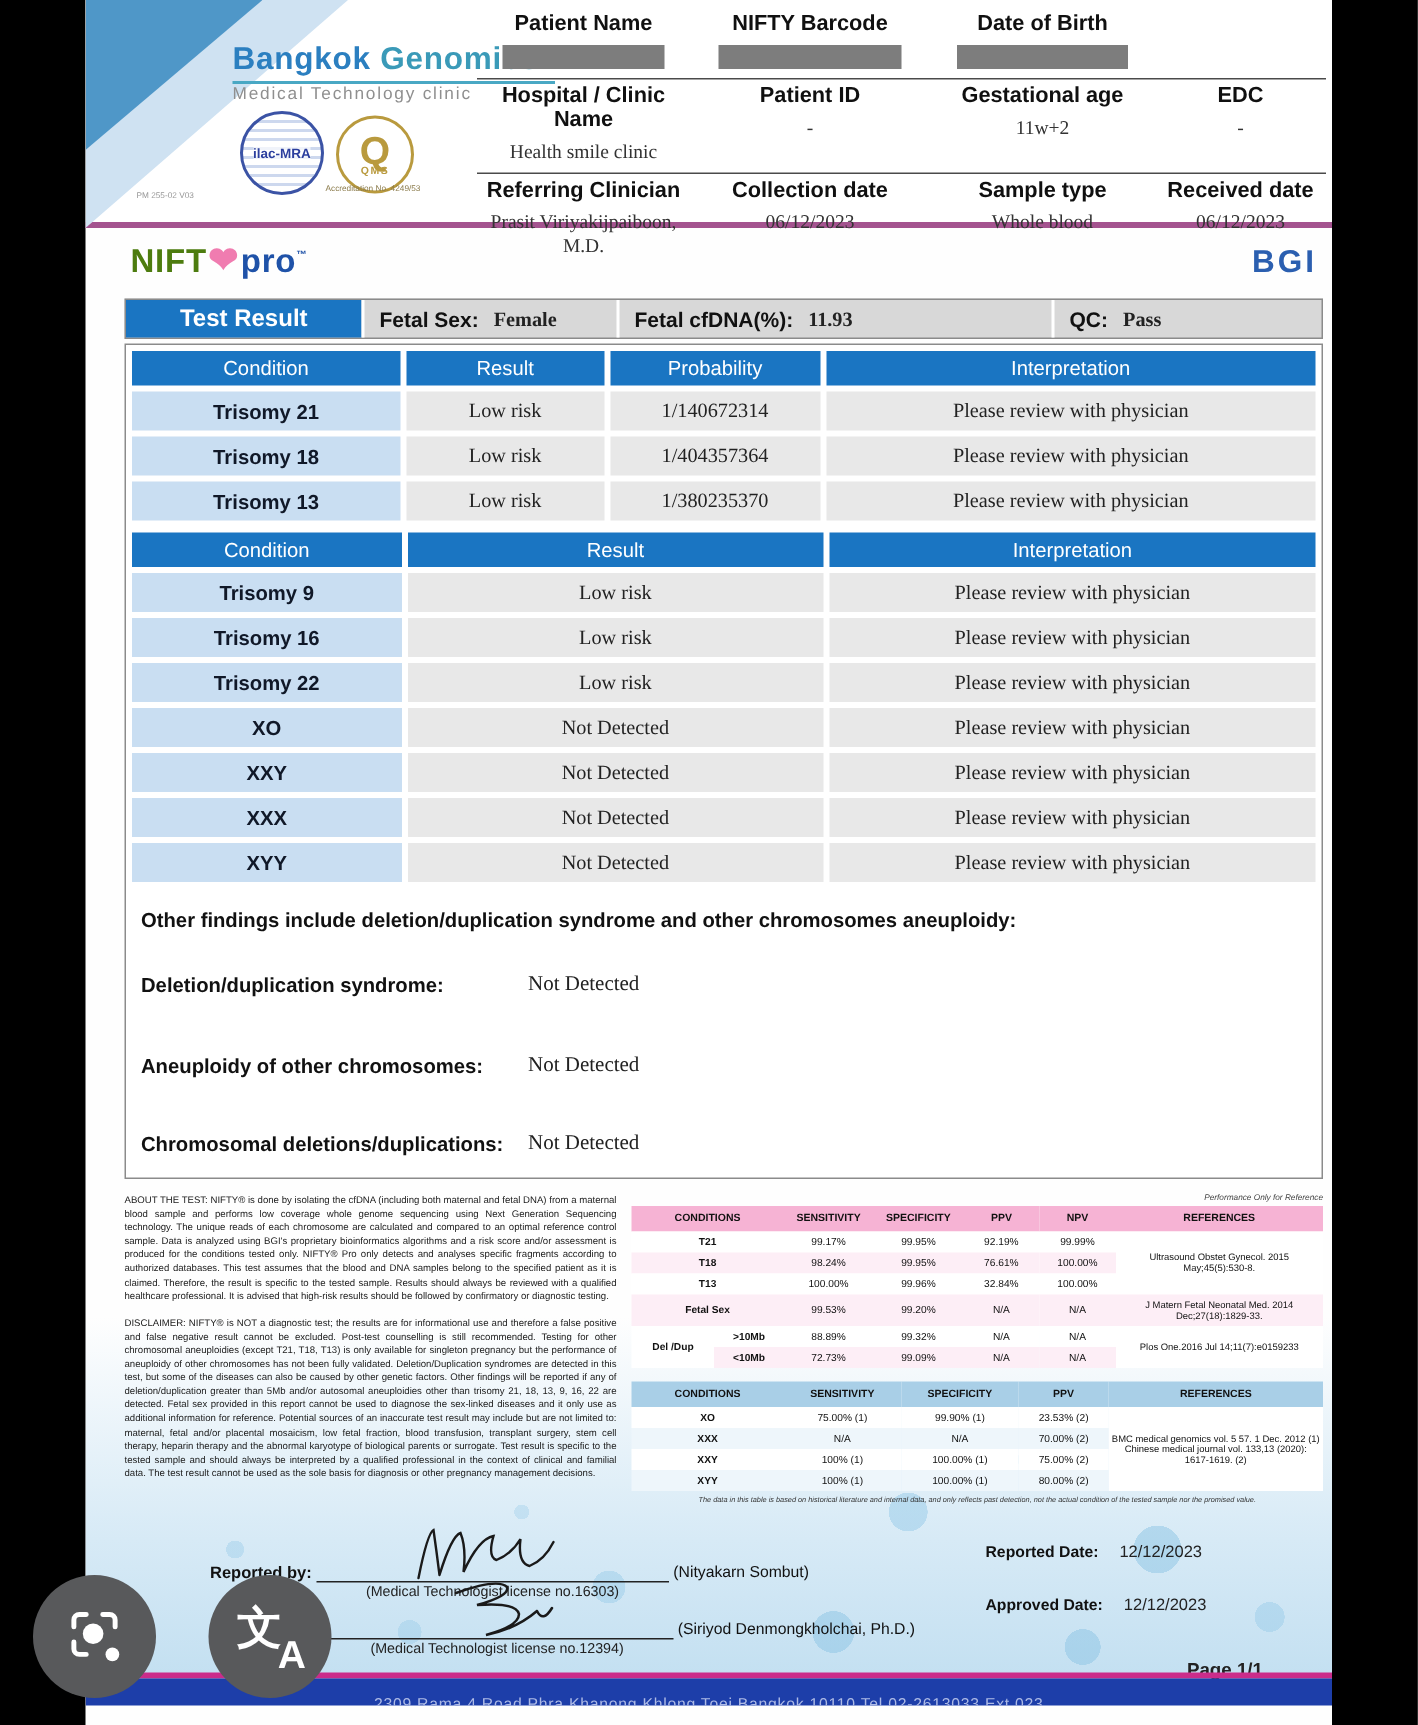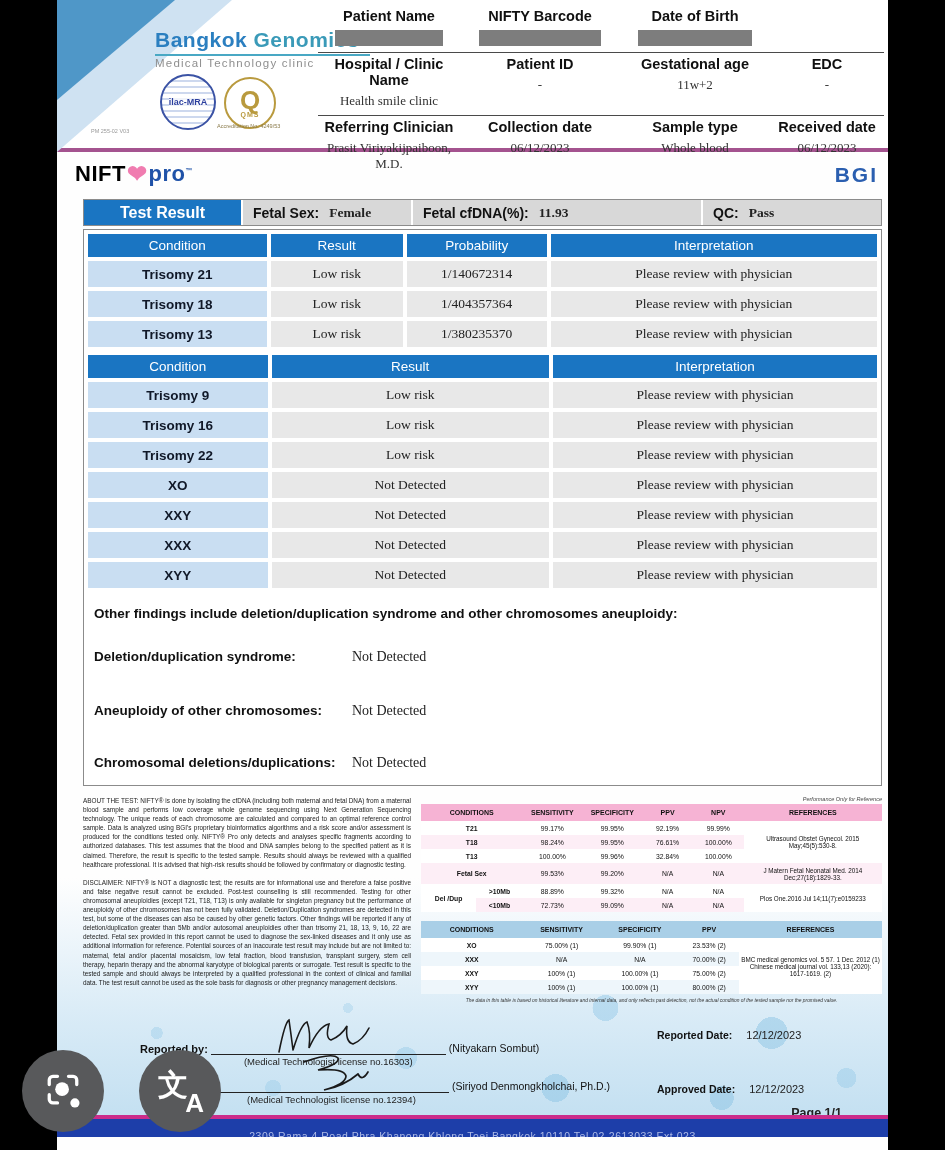--- a/index.html
+++ b/index.html
@@ -34,21 +34,21 @@
   .frow { display:grid; grid-template-columns:142px 160px 150px 114px; padding:3px 0 5px; }
   .frow.rule { border-bottom:1.5px solid #4a4a4a; }
   .fcell { text-align:center; }
   .flabel { font-size:14.5px; font-weight:bold; color:#101010; }
   .fvalue { font-family:"Liberation Serif", serif; font-size:13px; color:#333; margin-top:5px; min-height:17px; }
   .redbar { width:76%; height:16px; background:#7d7d7d; margin:6px auto 1px; }
 
   
   .brand-row { display:flex; justify-content:space-between; align-items:flex-start; margin:9px 10px 6px 18px; height:32px; }
   .nifty { font-weight:bold; font-size:22px; letter-spacing:.5px; display:flex; align-items:center; }
-  .nifty .n1 { color:#000000; }
+  .nifty .n1 { color:#4d7c0f;margin-left:12px; }
   .nifty .heart { color:#f07cb0; font-size:24px; line-height:20px; margin:0 1px; font-weight:bold; }
   .nifty .n2 { color:#1f52a8; text-transform:lowercase; }
   .nifty .tm { font-size:7px; color:#1f52a8; vertical-align:top; margin-top:-8px; }
   .bgi { font-weight:800; font-size:21px; color:#2b5fb0; letter-spacing:2px; margin-top:2px; }
 
   
   .summary { display:flex; height:27px; border:1px solid #8b8b8b; margin:0 6px 3px 26px; background:#d8d8d8; align-items:stretch; }
   .seg { display:flex; align-items:center; padding:0 10px; border-left:2px solid #fff; }
   .seg:first-child { border-left:none; }
   .seg-title { width:157px; background:#1a75c2; color:#fff; font-weight:bold; font-size:16px; justify-content:center; }
@@ -94,21 +94,21 @@
   
   .sig-area { position:relative; height:140px; margin-top:4px; z-index:1; }
   .sig-row { position:absolute; left:83px; display:flex; align-items:flex-end; }
   .sig-row.r1 { top:32px; } .sig-row.r2 { top:70px; }
   .sig-label { font-size:11px; font-weight:bold; color:#111; }
   .sig-linebox { width:235px; border-bottom:1.5px solid #222; position:relative; height:16px; margin:0 3px; }
   .sig-svg { position:absolute; left:60px; bottom:-2px; }
   .sig-license { position:absolute; top:17px; left:0; width:100%; text-align:center; font-size:9.5px; color:#222; }
   .sig-name { font-size:10.5px; color:#111; padding-bottom:1px; }
   .sig-date { position:absolute; left:600px; display:flex; gap:14px; align-items:baseline; }
-  .sig-date.d1 { top:22px; } .sig-date.d2 { top:76px; }
+  .sig-date.d1 { top:22px; } .sig-date.d2 { top:57px; }
   .sd-label { font-size:10.5px; font-weight:bold; color:#111; }
   .sd-value { font-size:11px; color:#222; }
   .page-label { position:absolute; right:46px; bottom:30px; font-size:12.5px; font-weight:bold; color:#222; z-index:2; }
 
   
   .deco { position:absolute; left:0; right:0; bottom:22px; height:250px; z-index:0;
     background:
       radial-gradient(circle 9px  at 55% 28%, rgba(150,202,232,.45) 99%, transparent),
       radial-gradient(circle 13px at 66% 52%, rgba(150,202,232,.5) 99%, transparent),
       radial-gradient(circle 10px at 76% 38%, rgba(150,202,232,.4) 99%, transparent),

